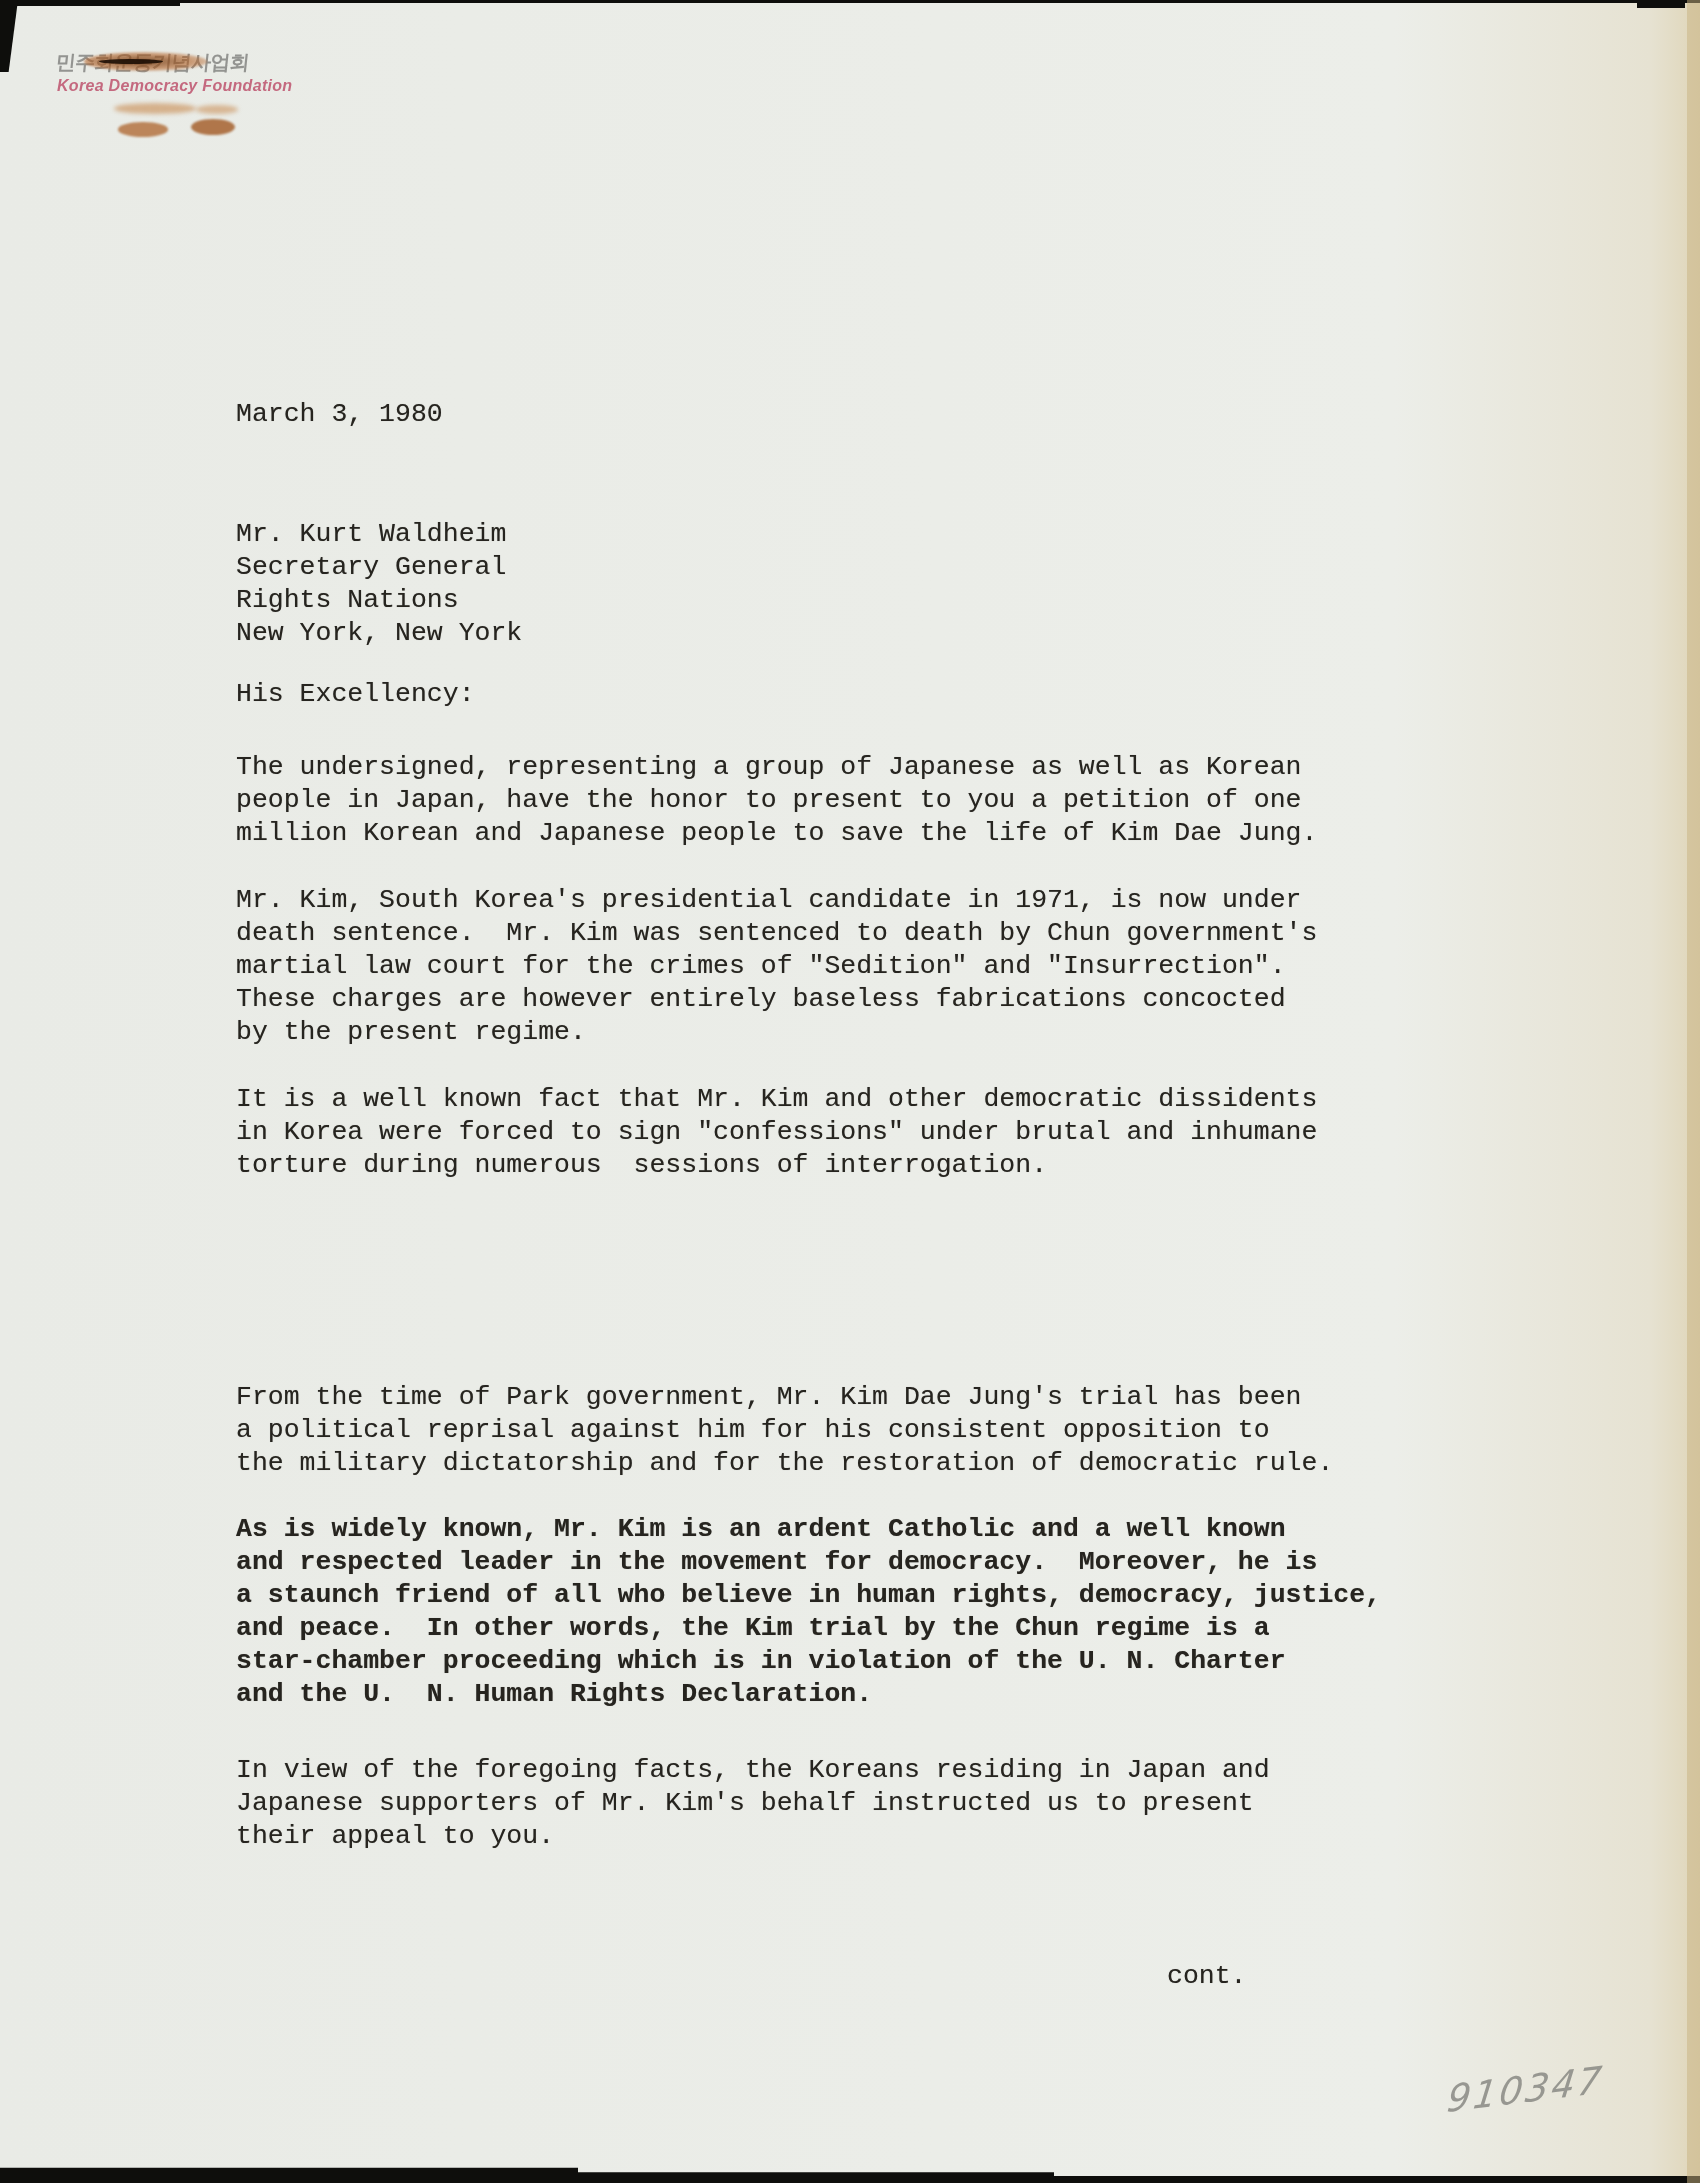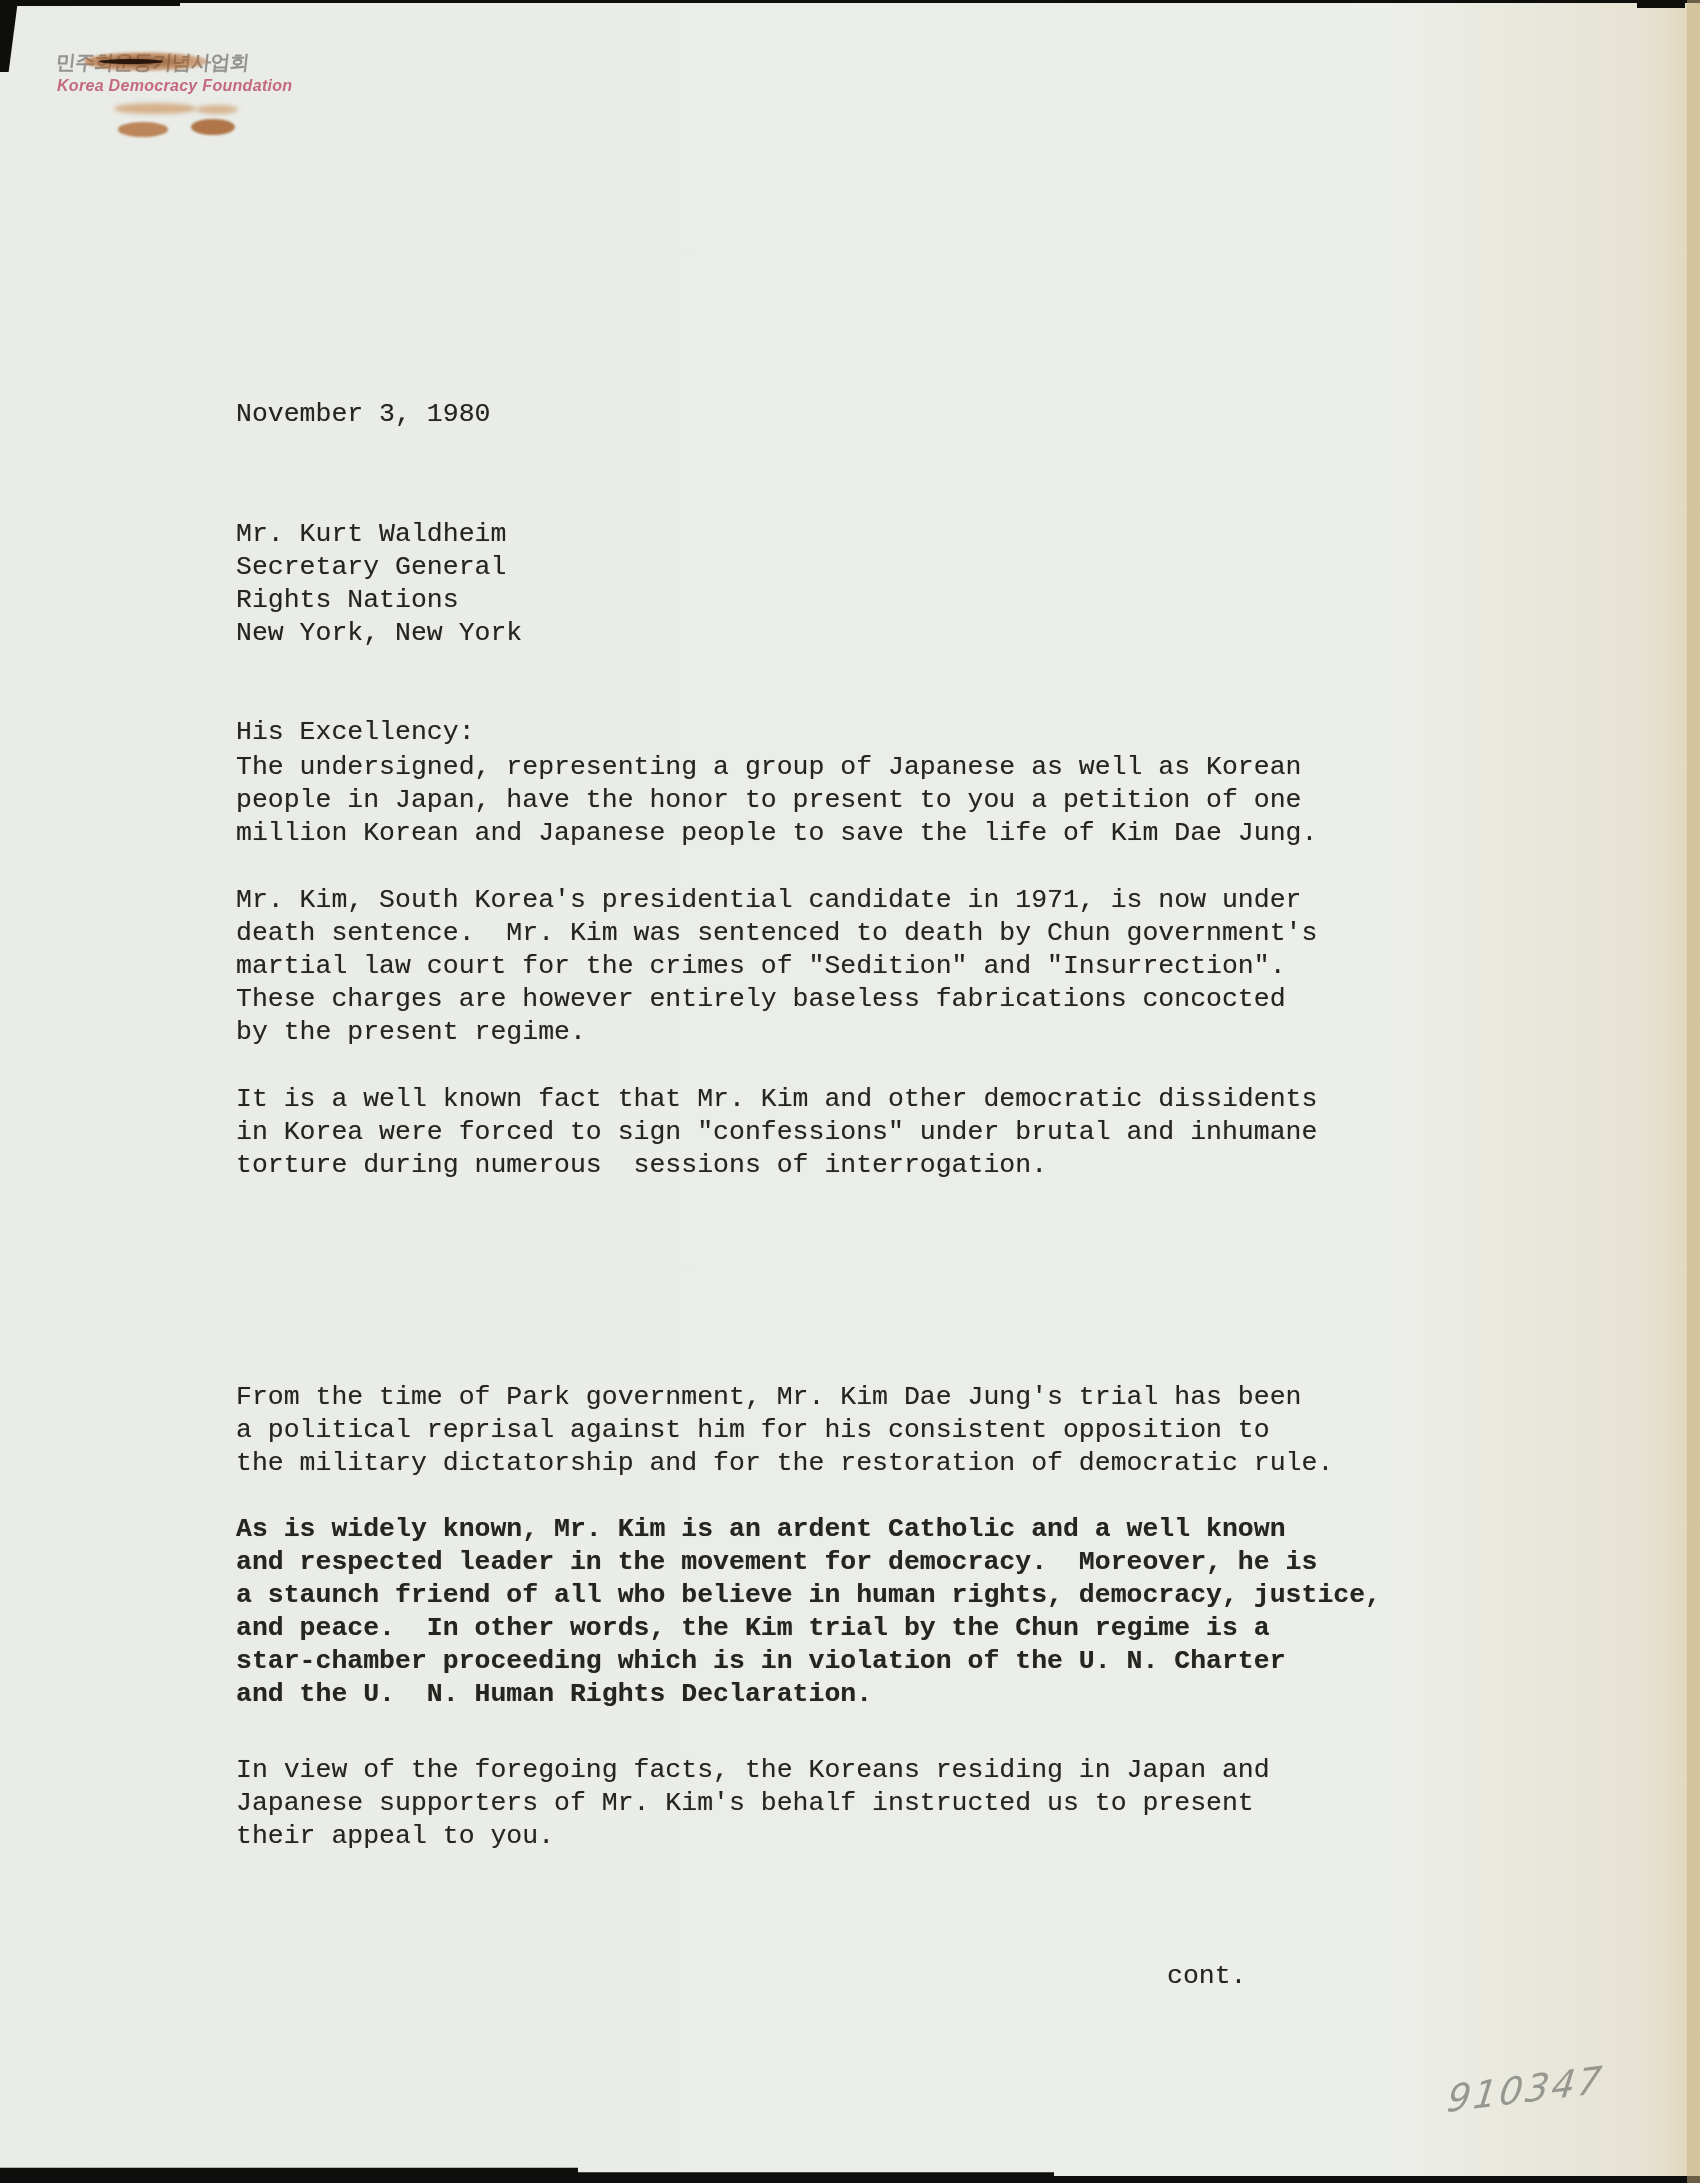--- a/index.html
+++ b/index.html
@@ -63,21 +63,21 @@
   
   .typed {
     position: absolute; left: 236px;
     font-size: 26.5px; line-height: 33px;
     color: #26241f;
     white-space: pre-wrap;
     text-shadow: 0 0 0.7px rgba(30, 28, 24, 0.35);
   }
   .t-date       { top: 398px; }
   .t-recipient  { top: 518px; }
-  .t-salutation { top: 716px; }
+  .t-salutation { top: 678px; }
   .t-p1 { top: 751px; }
   .t-p2 { top: 884px; }
   .t-p3 { top: 1083px; }
   .t-p4 { top: 1216px; }
   .t-p5 { top: 1381px; }
   .t-p6 { top: 1513px; font-weight: bold; }
   .t-p7 { top: 1754px; }
   .t-cont { top: 1929px; left: 1167px; margin-top: 31px; }
 
   
@@ -105,21 +105,21 @@
   <div class="wm-korean">민주화운동기념사업회</div>
   <div class="wm-english">Korea Democracy Foundation</div>
 
   <div class="stain stain-main"></div>
   <div class="stain stain-dark"></div>
   <div class="stain stain-b1"></div>
   <div class="stain stain-b2"></div>
   <div class="stain stain-b3"></div>
   <div class="stain stain-b4"></div>
 
-  <div class="typed t-date">November 3, 1980</div>
+  <div class="typed t-date">March 3, 1980</div>
   <div class="typed t-recipient">Mr. Kurt Waldheim
 Secretary General
 Rights Nations
 New York, New York</div>
   <div class="typed t-salutation">His Excellency:</div>
   <div class="typed t-p1">The undersigned, representing a group of Japanese as well as Korean
 people in Japan, have the honor to present to you a petition of one
 million Korean and Japanese people to save the life of Kim Dae Jung.</div>
   <div class="typed t-p2">Mr. Kim, South Korea's presidential candidate in 1971, is now under
 death sentence.  Mr. Kim was sentenced to death by Chun government's

